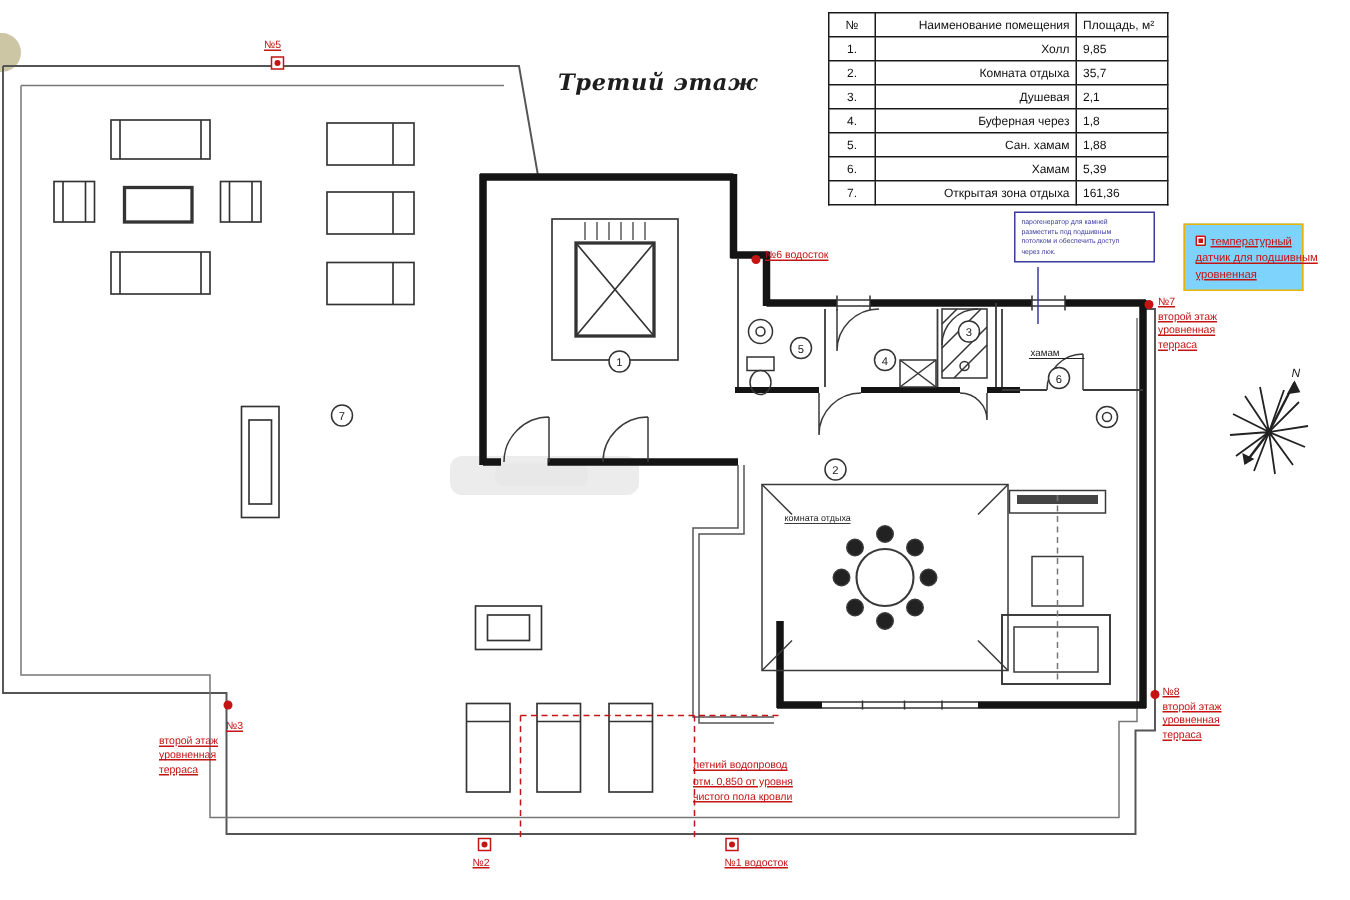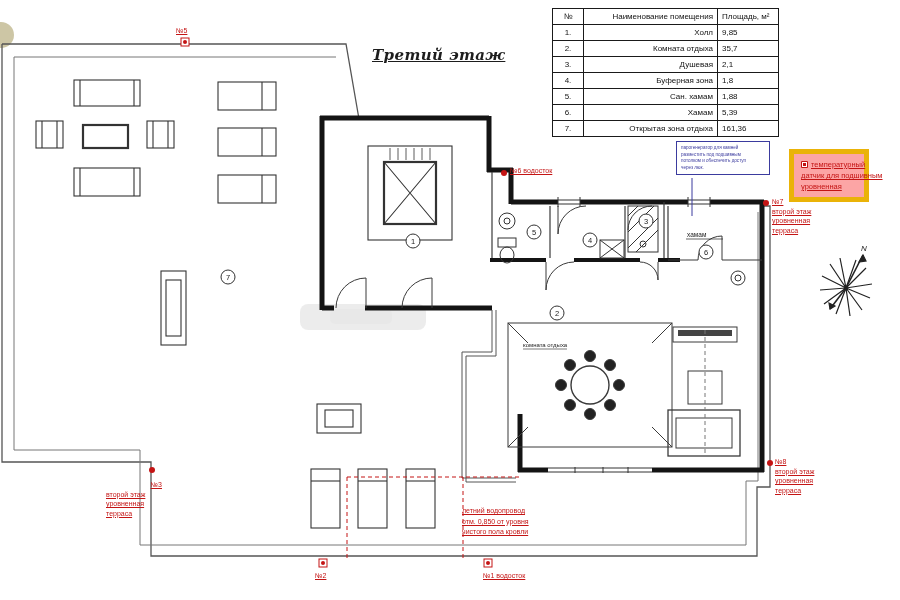--- a/index.html
+++ b/index.html
@@ -2,36 +2,36 @@
 <html><head>
 <meta charset="utf-8">
 <style>
   html,body{margin:0;padding:0;background:#fff;}
   .stage{position:relative;width:900px;height:600px;background:#ffffff;overflow:hidden;
          font-family:"Liberation Sans",sans-serif;}
   .stage svg{position:absolute;left:0;top:0;}
 
   .page-title{position:absolute;left:372px;top:46px;
       font-family:"DejaVu Serif",serif;font-style:italic;font-weight:bold;
-      font-size:15px;color:#1d1d1d;text-decoration:underline;letter-spacing:.4px;}
+      font-size:15px;color:#1d1d1d;letter-spacing:.4px;}
 
   table.legend{position:absolute;left:552px;top:8px;width:227px;border-collapse:collapse;
       font-size:8px;color:#111;background:#fff;}
   table.legend td,table.legend th{border:1px solid #1a1a1a;padding:2px 4px;height:11px;
       font-weight:normal;text-align:right;vertical-align:middle;}
   table.legend .c-num{width:22px;text-align:center;}
   table.legend .c-area{width:52px;text-align:left;}
 
   .red-note{position:absolute;color:#c41414;font-size:7px;line-height:9.5px;white-space:nowrap;}
   .red-note .u{text-decoration:underline;}
   .blk .u{display:block;}
   .n3-block .num{display:block;text-align:right;padding-right:2px;}
 
   .temp-box{position:absolute;left:789px;top:149px;width:80px;box-sizing:border-box;
-      border:5px solid #eab308;padding:5px 6px 5px 7px;background:#fca5a5;}
+      border:1px solid #eab308;padding:5px 6px 5px 7px;background:#7dd3fc;}
   .temp-box .line{color:#c41414;font-size:7.5px;line-height:11px;text-decoration:underline;white-space:nowrap;}
   .temp-box .line:first-child{padding-left:0;}
   .sensor-ico{display:inline-block;width:7px;height:7px;background:#c41414;border-radius:1px;
       vertical-align:-1px;margin-right:3px;box-shadow:inset 0 0 0 1px #c41414, inset 0 0 0 2px #ffffff;}
 
   .summer-note{position:absolute;left:462px;top:506px;color:#c41414;font-size:7px;line-height:10.5px;white-space:nowrap;}
   .summer-note .u{display:block;text-decoration:underline;}
 
   .blue-box{position:absolute;left:676px;top:141px;width:94px;box-sizing:border-box;
       border:1px solid #3b3b9e;background:#fff;padding:3px 4px;color:#3b3b9e;
@@ -248,21 +248,21 @@
       <td>Комната отдыха</td>
       <td class="c-area">35,7</td>
     </tr>
     <tr>
       <td class="c-num">3.</td>
       <td>Душевая</td>
       <td class="c-area">2,1</td>
     </tr>
     <tr>
       <td class="c-num">4.</td>
-      <td>Буферная зона</td>
+      <td>Буферная через</td>
       <td class="c-area">1,8</td>
     </tr>
     <tr>
       <td class="c-num">5.</td>
       <td>Сан. хамам</td>
       <td class="c-area">1,88</td>
     </tr>
     <tr>
       <td class="c-num">6.</td>
       <td>Хамам</td>

